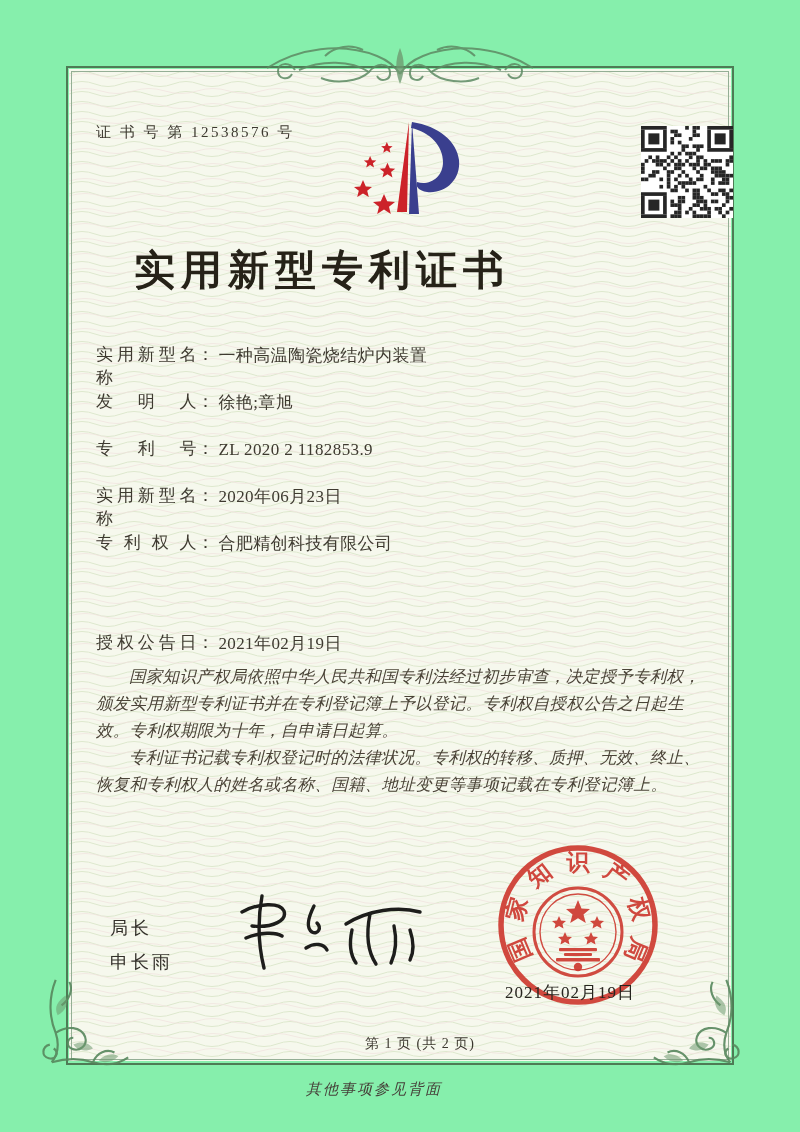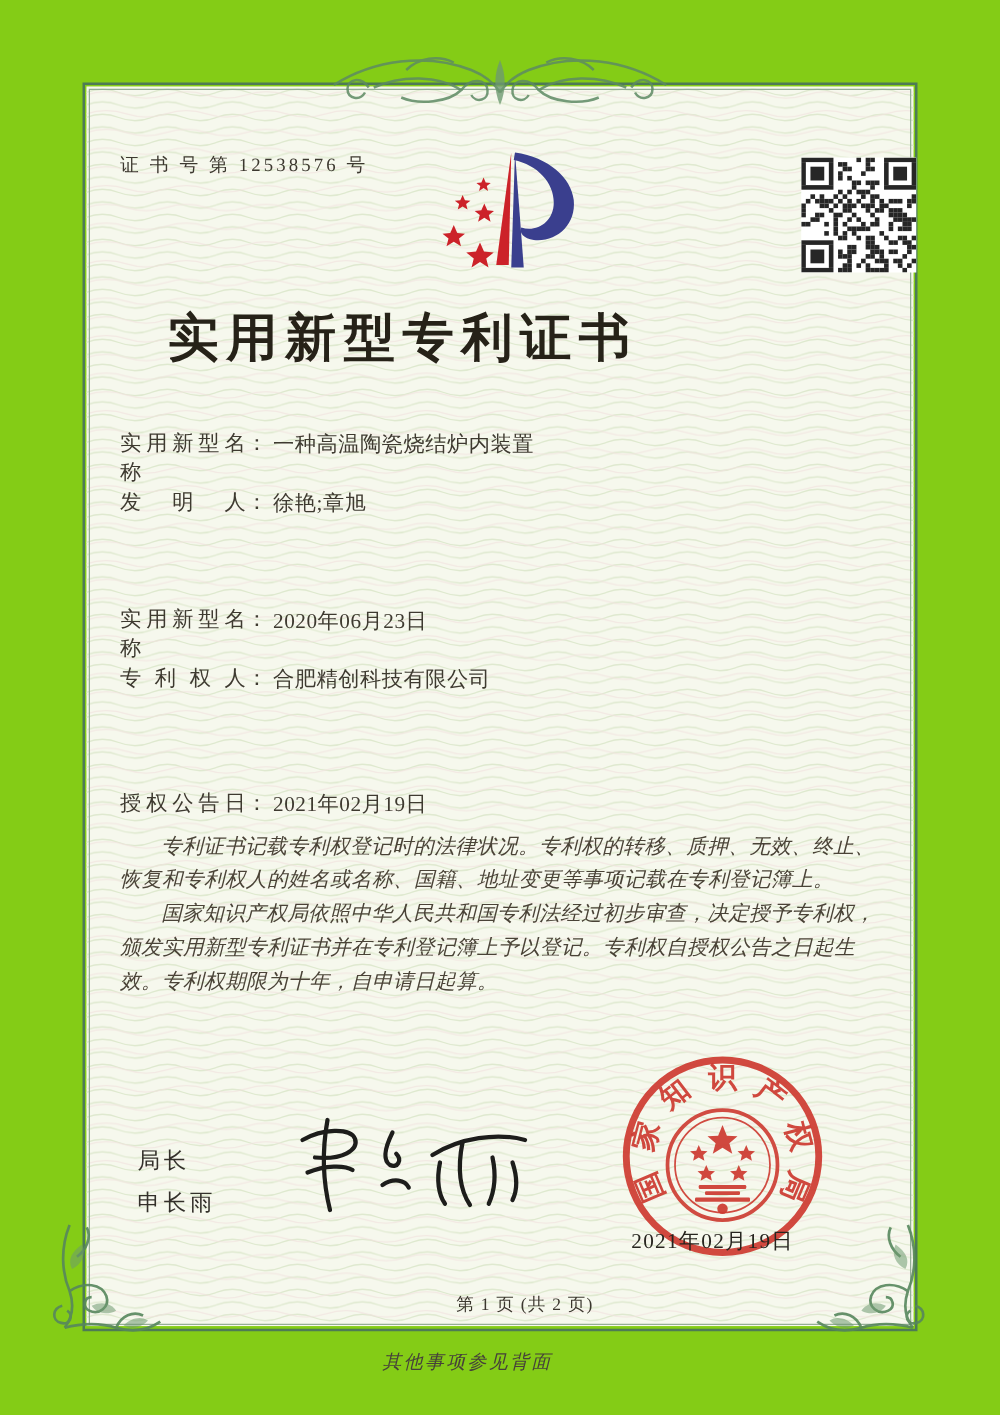--- a/index.html
+++ b/index.html
@@ -1,17 +1,17 @@
 <!DOCTYPE html>
 <html><head>
 <meta charset="utf-8">
 <style>
   html,body{margin:0;padding:0;}
   body{width:800px;height:1132px;background:#efeeea;font-family:"Liberation Serif","DejaVu Serif",serif;}
-  .page{position:relative;width:800px;height:1132px;background:#84cc16;overflow:hidden;}
+  .page{position:relative;width:800px;height:1132px;background:#86efac;overflow:hidden;}
   .waves-svg{position:absolute;left:69px;top:69px;pointer-events:none;}
   
   .frame{position:absolute;left:66px;top:66px;width:664px;height:995px;border:2.5px solid #4e7b55;}
   .frame-inner{position:absolute;left:3px;top:3px;right:3px;bottom:3px;border:1px solid #94ae95;}
   
   .orn{position:absolute;pointer-events:none;}
   .orn svg{display:block;}
   .orn-br{transform:scaleX(-1);}
   
   .cert-no{position:absolute;left:96px;top:123px;font-size:15px;letter-spacing:2.5px;color:#3c382f;}
@@ -339,33 +339,36 @@
   </div>
 
   <div class="title">实用新型专利证书</div>
 
   <div class="row" style="top:343px;">
     <span class="flabel">实用新型名称</span><span class="colon">：</span><span class="fvalue">一种高温陶瓷烧结炉内装置</span>
   </div>
   <div class="row" style="top:390px;">
     <span class="flabel">发 明 人</span><span class="colon">：</span><span class="fvalue">徐艳;章旭</span>
   </div>
+  <div class="row" style="top:437px;">
+    <span class="flabel">专 利 号</span><span class="colon">：</span><span class="fvalue">ZL 2020 2 1182853.9</span>
+  </div>
   <div class="row" style="top:484px;">
     <span class="flabel">实用新型名称</span><span class="colon">：</span><span class="fvalue">2020年06月23日</span>
   </div>
   <div class="row" style="top:531px;">
     <span class="flabel">专 利 权 人</span><span class="colon">：</span><span class="fvalue">合肥精创科技有限公司</span>
   </div>
   <div class="row" style="top:631px;">
     <span class="flabel">授权公告日</span><span class="colon">：</span><span class="fvalue">2021年02月19日</span>
   </div>
 
   <div class="paras">
+    <p>国家知识产权局依照中华人民共和国专利法经过初步审查，决定授予专利权，颁发实用新型专利证书并在专利登记簿上予以登记。专利权自授权公告之日起生效。专利权期限为十年，自申请日起算。</p>
     <p>专利证书记载专利权登记时的法律状况。专利权的转移、质押、无效、终止、恢复和专利权人的姓名或名称、国籍、地址变更等事项记载在专利登记簿上。</p>
-    <p>国家知识产权局依照中华人民共和国专利法经过初步审查，决定授予专利权，颁发实用新型专利证书并在专利登记簿上予以登记。专利权自授权公告之日起生效。专利权期限为十年，自申请日起算。</p>
   </div>
 
   <div class="official" style="top:916px;">局长</div>
   <div class="official" style="top:950px;">申长雨</div>
 
   <div class="sig">
     <svg width="210" height="92" viewBox="0 0 210 92">
       <g fill="none" stroke="#1d1d1b" stroke-width="3.4" stroke-linecap="round">
         <path d="M44,10 C40,32 40,58 46,82"></path>
         <path d="M24,26 C40,17 62,16 66,25 C69,34 56,42 34,40"></path>

